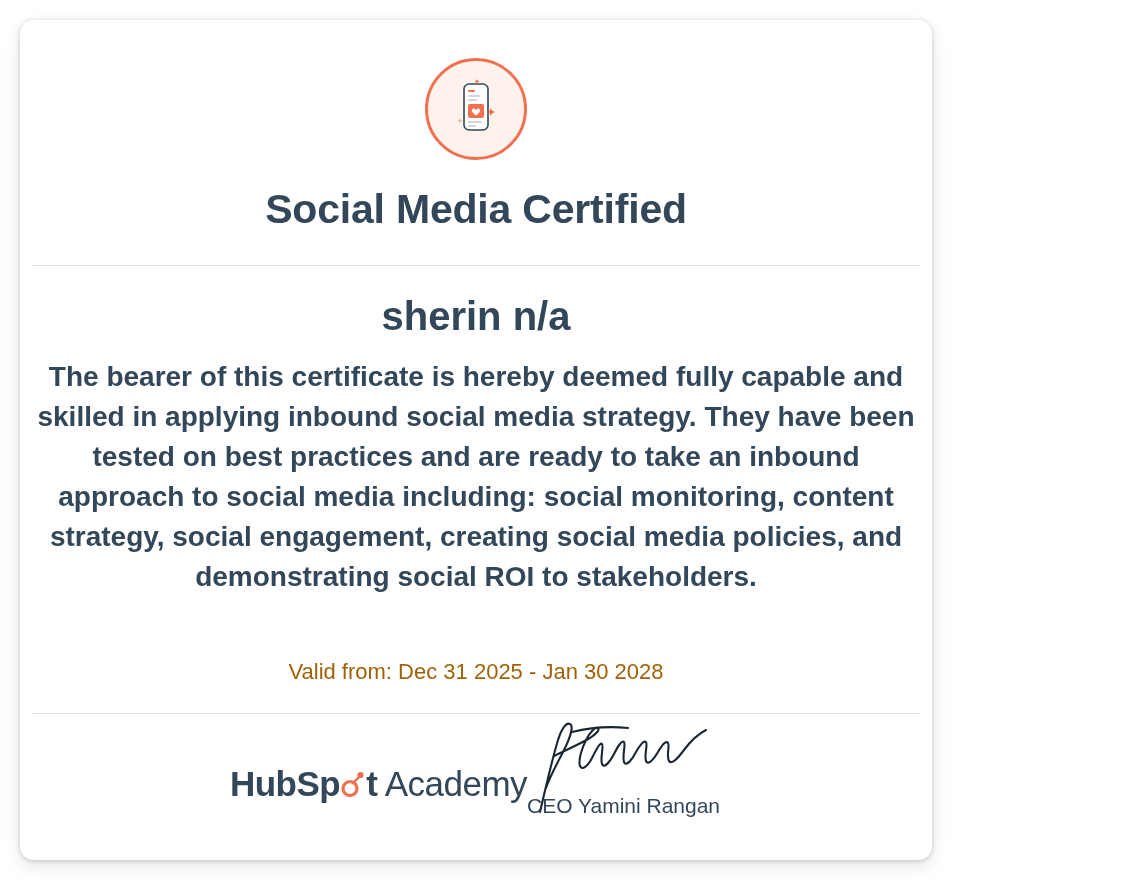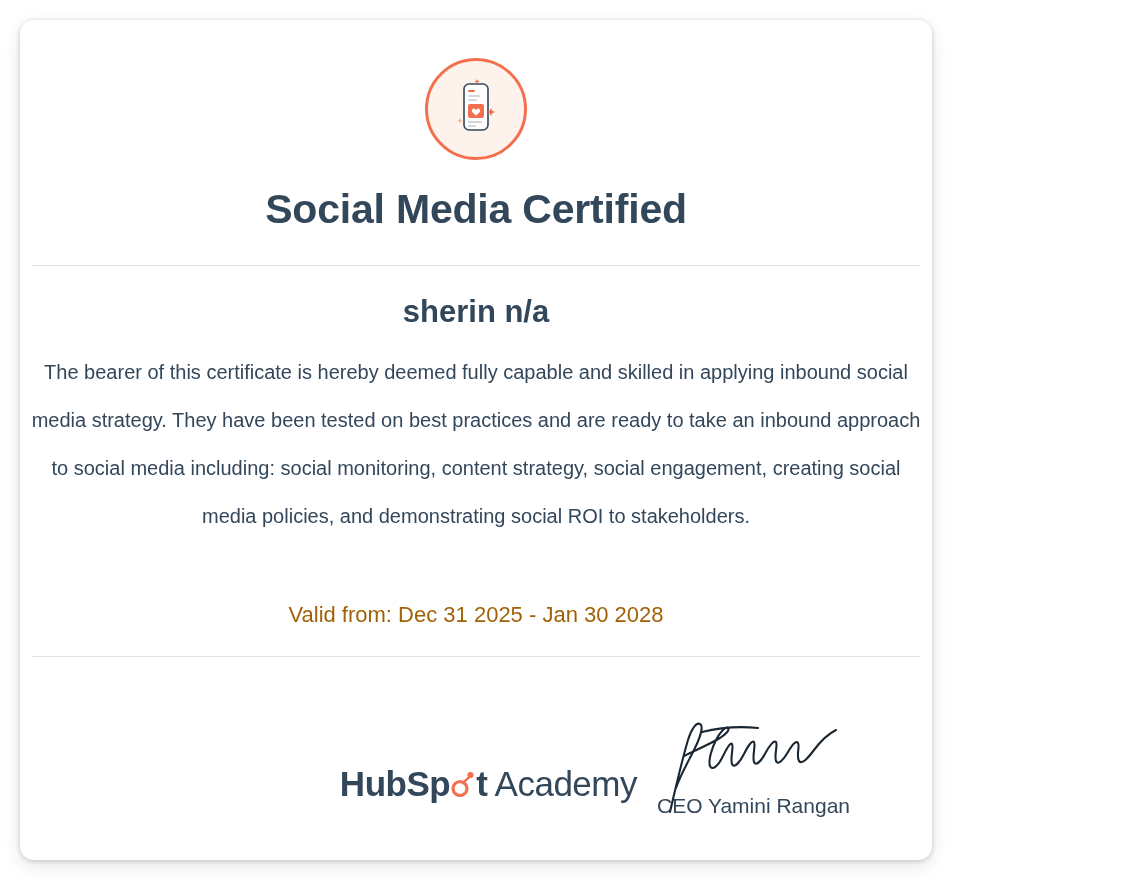--- a/index.html
+++ b/index.html
@@ -55,34 +55,34 @@
 
   .divider {
     width: 888px;
     height: 1px;
     background: #e0e3e7;
     margin-top: 32px;
   }
 
   .recipient {
     margin-top: 28px;
-    font-size: 31px;
+    font-size: 40px;
     font-weight: bold;
     color: #33475b;
     text-align: center;
   }
 
   .description {
     margin-top: 18px;
     width: 900px;
     text-align: center;
-    font-size: 20px;
-    line-height: 48px;
-    color: #33475b;
-    font-weight: 400;
+    font-size: 28px;
+    line-height: 40px;
+    color: #33475b;
+    font-weight: 700;
   }
 
   .validity {
     margin-top: 62px;
     font-size: 22px;
     color: #a16207;
     font-weight: 500;
     text-align: right;
   }
 
@@ -99,24 +99,23 @@
 
   
   .footer {
     position: absolute;
     left: 0;
     right: 0;
     bottom: 38px;
     height: 110px;
     display: flex;
     align-items: flex-end;
-    justify-content: flex-end;
-    padding: 0 80px;
+    justify-content: center;
+    padding: 0 100px;
     box-sizing: border-box;
-    gap: 20px;
   }
 
   .logo {
     display: flex;
     align-items: center;
     margin-bottom: 16px;
   }
   .logo-text {
     font-size: 35px;
     color: #33475b;

